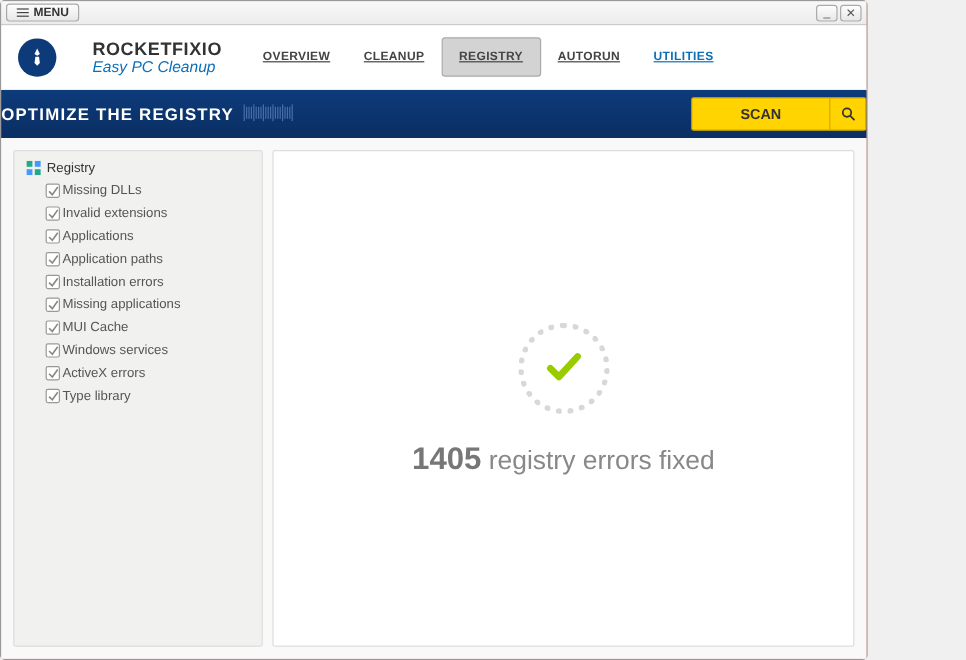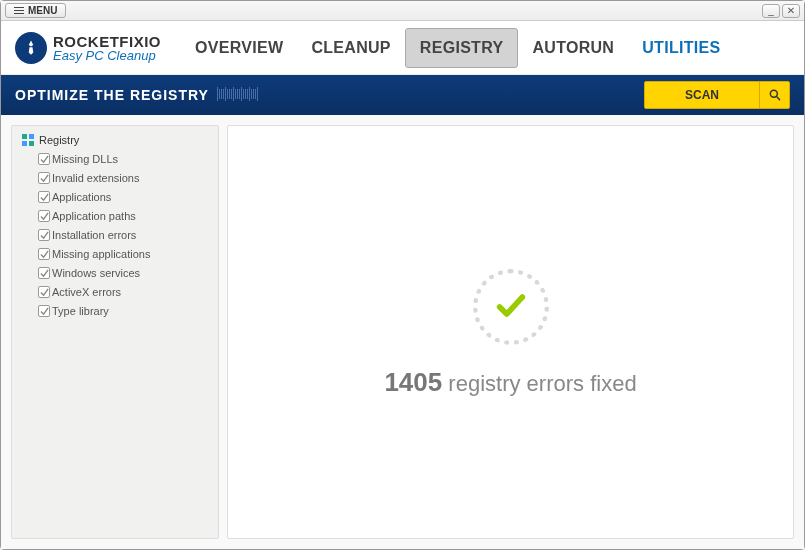--- a/index.html
+++ b/index.html
@@ -1,34 +1,34 @@
 <!DOCTYPE html>
 <html><head>
 <meta charset="utf-8">
 <style>
 * { box-sizing: border-box; margin: 0; padding: 0; }
 body { font-family: Arial, sans-serif; background: #f0f0f0; width: 805px; height: 550px; overflow: hidden; }
-.window { width: 805px; height: 550px; background: #fca5a5; border: 1px solid #999; border-radius: 4px; position: relative; }
+.window { width: 723px; height: 550px; background: #fca5a5; border: 1px solid #999; border-radius: 4px; position: relative; }
 .titlebar { height: 20px; background: linear-gradient(#f8f8f8,#ececec); border-bottom: 1px solid #ccc; display: flex; align-items: center; justify-content: space-between; padding: 0 4px; }
 .menu-btn { background: linear-gradient(#fdfdfd,#e8e8e8); border: 1px solid #aaa; border-radius: 3px; font-size: 10px; font-weight: bold; padding: 1px 8px; display: flex; align-items: center; gap: 4px; cursor: pointer; color:#333;}
 .hamburger { display: inline-block; width: 10px; }
 .hamburger div { height: 1px; background: #444; margin: 2px 0; }
 .win-controls { display: flex; gap: 2px; }
 .win-btn { width: 18px; height: 14px; background: linear-gradient(#fdfdfd,#e8e8e8); border: 1px solid #aaa; border-radius: 3px; font-size: 10px; display: flex; align-items: center; justify-content: center; cursor: pointer; color:#555;}
 .header { height: 54px; display: flex; align-items: center; padding: 0 14px; background: #fff; border-bottom: 1px solid #eee; }
 .logo { display: flex; align-items: center; gap: 6px; margin-right: 20px; }
 .logo-icon { width: 32px; height: 32px; border-radius: 50%; background: #0d3b7a; display:flex; align-items:center; justify-content:center; }
-.logo-text { line-height: 1; }
+.logo-text { line-height: 1; margin-left: 24px; }
 .logo-title { font-size: 15px; font-weight: bold; letter-spacing: 0.5px; color:#333;}
 .logo-sub { font-size: 13px; font-style: italic; color: #0d6fb8; }
 .tabs { display: flex; align-items: center; gap: 0; }
-.tab { font-size: 16px; font-weight: bold; color: #444; padding: 18px 14px; cursor: pointer; letter-spacing: 0.3px; }
+.tab { font-size: 10px; font-weight: bold; color: #444; padding: 18px 14px; cursor: pointer; letter-spacing: 0.3px; text-decoration: underline; }
 .tab.active { background: #d3d3d3; border: 1px solid #aaa; border-radius: 3px; padding: 10px 14px; }
 .tab.util { color: #0d6fb8; }
-.bluebar { height: 40px; background: linear-gradient(#0d3b7a,#0a2f63); display: flex; align-items: center; justify-content: space-between; padding: 0 14px; }
+.bluebar { height: 40px; background: linear-gradient(#0d3b7a,#0a2f63); display: flex; align-items: center; justify-content: space-between; padding: 0 0; }
 .bluebar-title { color: #fff; font-size: 14px; font-weight: bold; letter-spacing: 1px; display:flex; align-items:center; gap:8px;}
 .ticks { display:flex; gap:1px; }
 .ticks span { width:1px; height:10px; background:#4a6da8; display:inline-block;}
 .ticks span.tall { height:14px; margin-top:-2px;}
 .scan-btn { background: #ffd400; border: 1px solid #d6a800; border-radius: 2px; height: 28px; display: flex; align-items: center; cursor: pointer; }
 .scan-label { font-size: 12px; font-weight: bold; color: #333; padding: 0 40px; }
 .scan-search { width: 30px; height: 100%; border-left: 1px solid #d6a800; display: flex; align-items: center; justify-content: center; }
 .content { display: flex; height: calc(100% - 20px - 54px - 40px); padding: 10px; gap: 8px; background:#f9f9f9; }
 .sidebar { width: 208px; background: #f1f1ef; border: 1px solid #ddd; border-radius: 2px; padding: 8px 10px; }
 .tree-root { font-size: 11px; color: #333; display: flex; align-items: center; gap: 5px; margin-bottom: 6px; font-weight:normal;}
@@ -187,20 +187,28 @@
               </svg>
             </span>
             <span>Missing applications</span>
           </li>
         <li class="tree-item">
             <span class="chk">
               <svg viewBox="0 0 10 10">
                 <path d="M1 5l3 3 5-7" fill="none" stroke="#888" stroke-width="1.5"></path>
               </svg>
             </span>
+            <span>MUI Cache</span>
+          </li>
+        <li class="tree-item">
+            <span class="chk">
+              <svg viewBox="0 0 10 10">
+                <path d="M1 5l3 3 5-7" fill="none" stroke="#888" stroke-width="1.5"></path>
+              </svg>
+            </span>
             <span>Windows services</span>
           </li>
         <li class="tree-item">
             <span class="chk">
               <svg viewBox="0 0 10 10">
                 <path d="M1 5l3 3 5-7" fill="none" stroke="#888" stroke-width="1.5"></path>
               </svg>
             </span>
             <span>ActiveX errors</span>
           </li>

